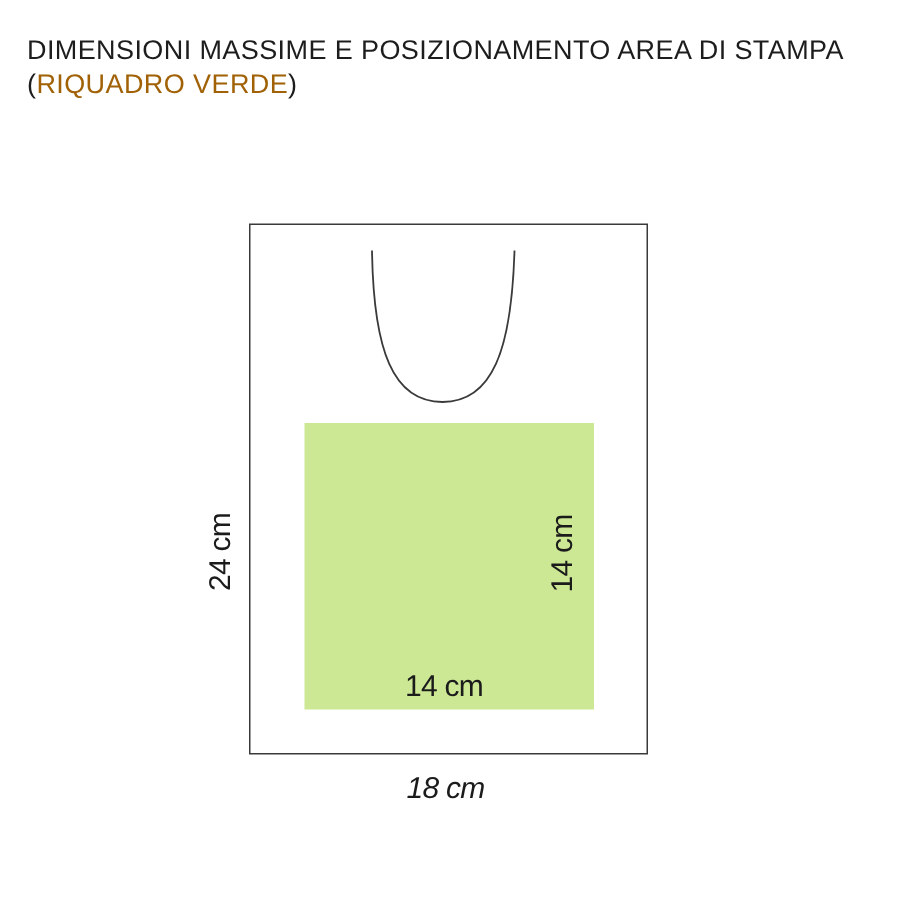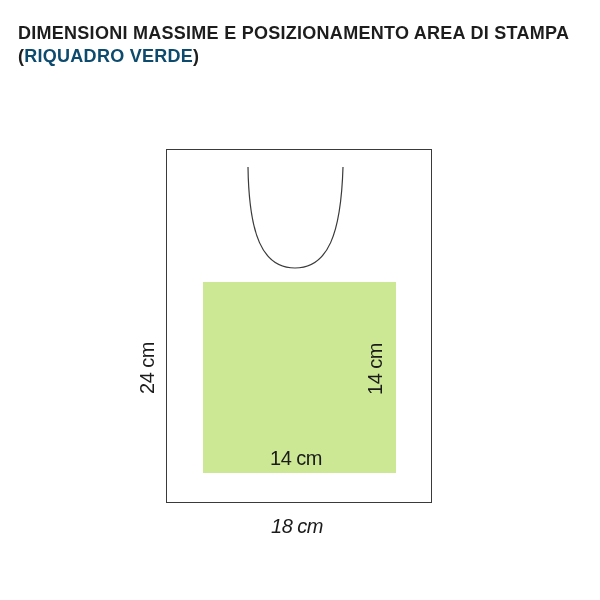--- a/index.html
+++ b/index.html
@@ -14,29 +14,29 @@
     background: #ffffff;
     overflow: hidden;
     font-family: "Liberation Sans", sans-serif;
   }
 
   
   .title {
     position: absolute;
     left: 18px;
     top: 22px;
-    font-weight: bold;
+    font-weight: normal;
     font-size: 18px;
     line-height: 23px;
     letter-spacing: 0.015em;
     color: #1d1d1d;
     white-space: nowrap;
   }
   .title .highlight {
-    color: #0c4a6e;
+    color: #a16207;
   }
 
   
   .diagram {
     position: absolute;
     left: 0;
     top: 0;
     width: 600px;
     height: 600px;
   }

